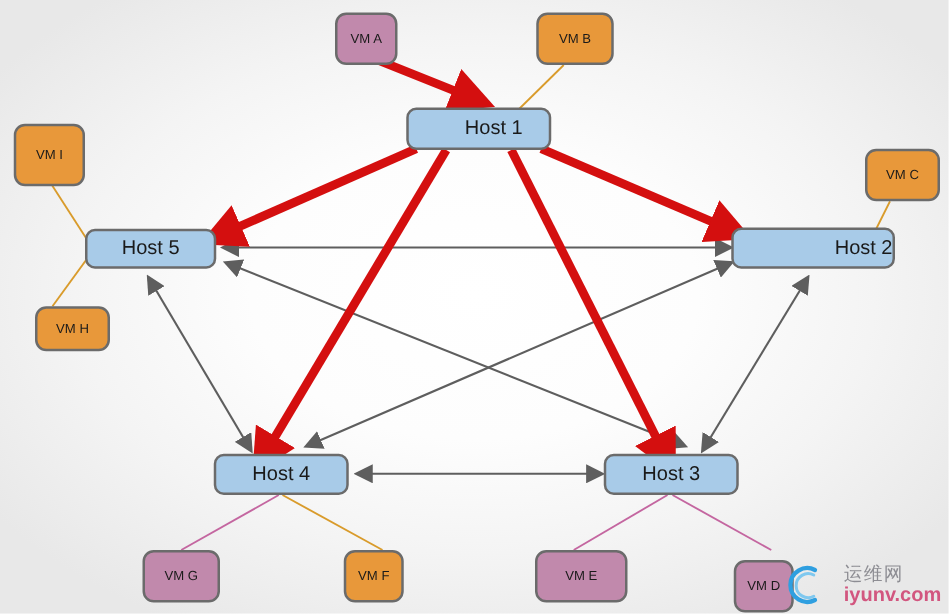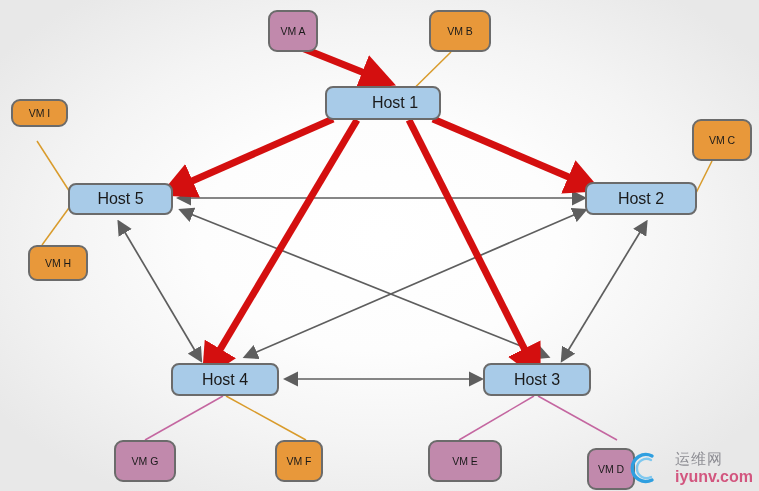--- a/index.html
+++ b/index.html
@@ -139,21 +139,21 @@
 
       <line x1="357" y1="120" x2="215" y2="358" marker-end="url(#ah-red)"></line>
 
       <line x1="409" y1="120" x2="529" y2="358" marker-end="url(#ah-red)"></line>
     </g>
   </svg>
 
   <div class="node host" style="left:325px; top:86px; width:116px; height:34px;padding-left:24px;">
     <span>Host 1</span>
   </div>
-  <div class="node host" style="left:585px; top:182px; width:112px; height:33px;">
+  <div class="node host" style="left:585px; top:182px; width:131px; height:33px;justify-content:flex-end;">
     <span>Host 2</span>
   </div>
   <div class="node host" style="left:483px; top:363px; width:108px; height:33px;">
     <span>Host 3</span>
   </div>
   <div class="node host" style="left:171px; top:363px; width:108px; height:33px;">
     <span>Host 4</span>
   </div>
   <div class="node host" style="left:68px; top:183px; width:105px; height:32px;">
     <span>Host 5</span>
@@ -176,21 +176,21 @@
   </div>
   <div class="node vm orange" style="left:275px; top:440px; width:48px; height:42px;">
     <span>VM F</span>
   </div>
   <div class="node vm pink" style="left:114px; top:440px; width:62px; height:42px;">
     <span>VM G</span>
   </div>
   <div class="node vm orange" style="left:28px; top:245px; width:60px; height:36px;">
     <span>VM H</span>
   </div>
-  <div class="node vm orange" style="left:11px; top:99px; width:57px; height:28px;">
+  <div class="node vm orange" style="left:11px; top:99px; width:57px; height:50px;">
     <span>VM I</span>
   </div>
 
   <div id="watermark">
     <svg width="36" height="36" viewBox="0 0 36 36">
       <path d="M25,6 A13.5,13.5 0 1,0 25,30" fill="none" stroke="#2f9fe0" stroke-width="3.4" stroke-linecap="round"></path>
       <path d="M24,10 A9.6,9.6 0 1,0 24,27" fill="none" stroke="#7fc8ef" stroke-width="2.4" stroke-linecap="round"></path>
     </svg>
     <div id="wm-text">
       <span id="wm-cn">运维网</span>

